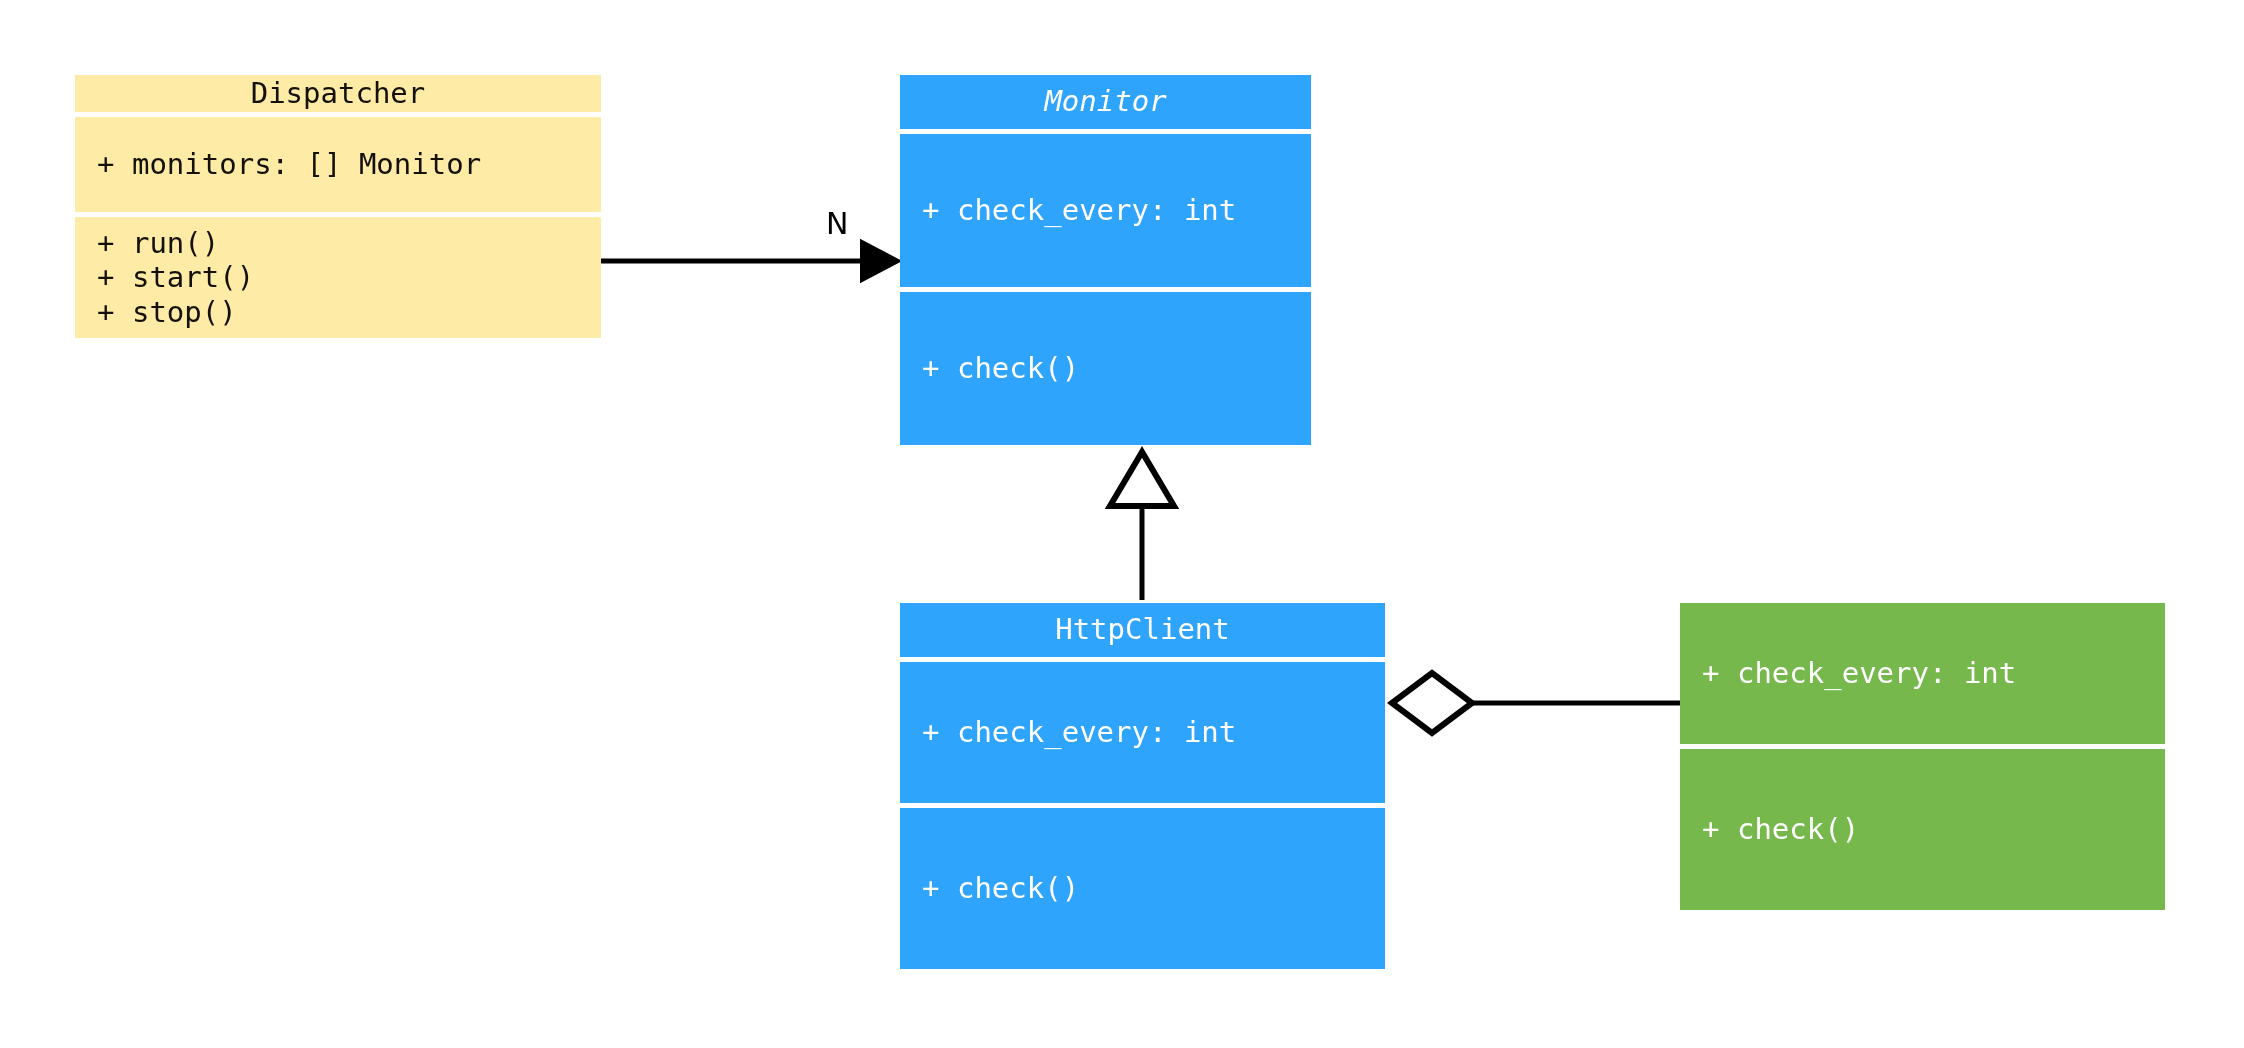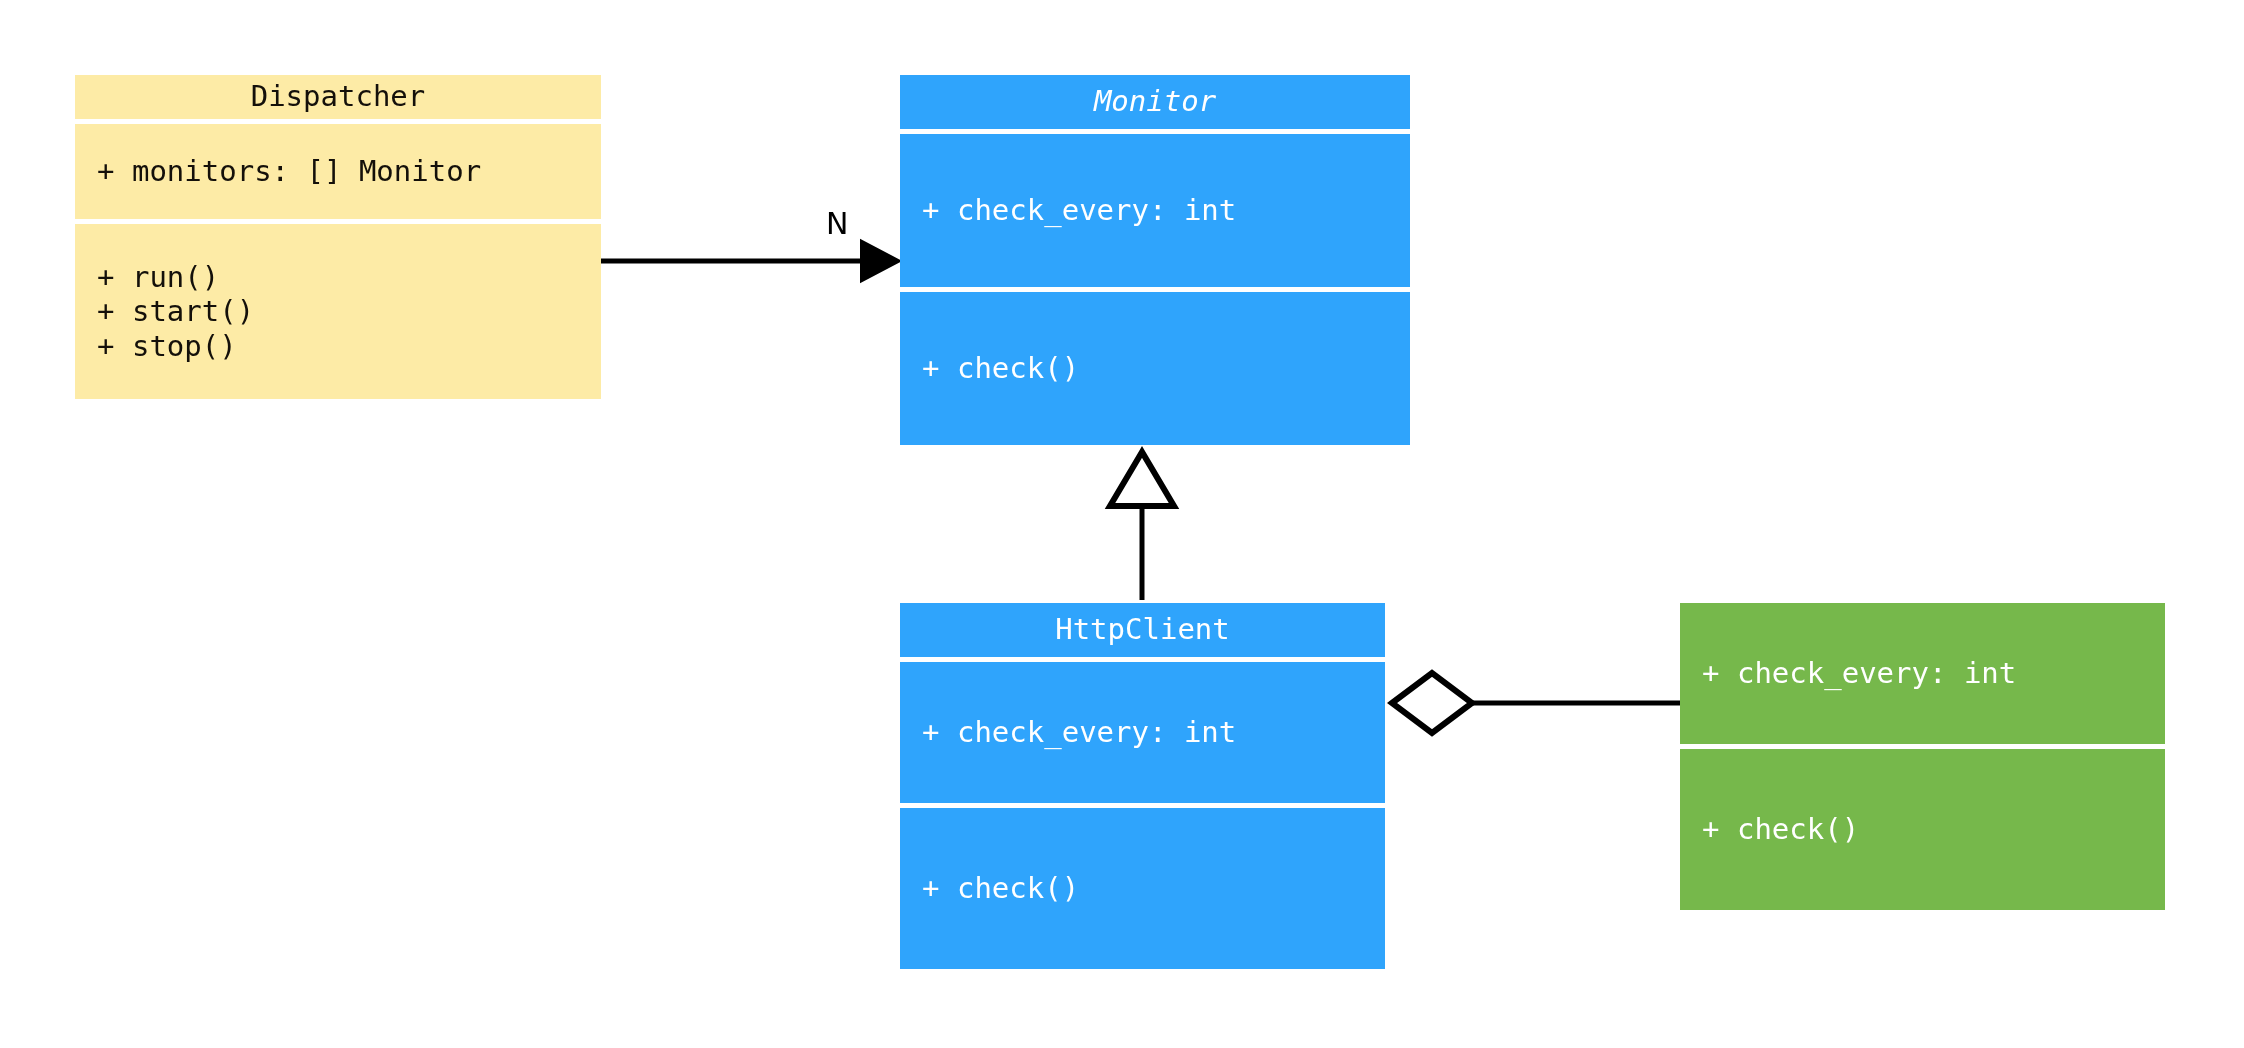--- a/index.html
+++ b/index.html
@@ -122,36 +122,36 @@
     <g>
       <line class="edge-line" x1="1472" y1="703" x2="1680" y2="703"></line>
       <polygon class="edge-fill-hollow" points="1392,703 1432,673 1472,703 1432,733"></polygon>
     </g>
   </svg>
 
   <div class="edge-label" style="left:826px; top:206px;">N</div>
 
   <div class="uml-class" style="left:75px; top:75px; width:526px;">
 
-    <div class="compartment title fill-yellow" style="height:44px;">
+    <div class="compartment title fill-yellow" style="height:37px;">
       <span class="class-name ink-dark">Dispatcher</span>
     </div>
 
     <div class="compartment body fill-yellow" style="height:95px;">
       <span class="member ink-dark">+ monitors: [] Monitor</span>
     </div>
 
-    <div class="compartment body fill-yellow" style="height:175px;">
+    <div class="compartment body fill-yellow" style="height:121px;">
       <span class="member ink-dark">+ run()</span>
       <span class="member ink-dark">+ start()</span>
       <span class="member ink-dark">+ stop()</span>
     </div>
   </div>
 
-  <div class="uml-class" style="left:900px; top:75px; width:510px;">
+  <div class="uml-class" style="left:900px; top:75px; width:411px;">
 
     <div class="compartment title fill-blue" style="height:54px;">
       <span class="class-name abstract ink-light">Monitor</span>
     </div>
 
     <div class="compartment body fill-blue" style="height:153px;">
       <span class="member ink-light">+ check_every: int</span>
     </div>
 
     <div class="compartment body fill-blue" style="height:153px;">

